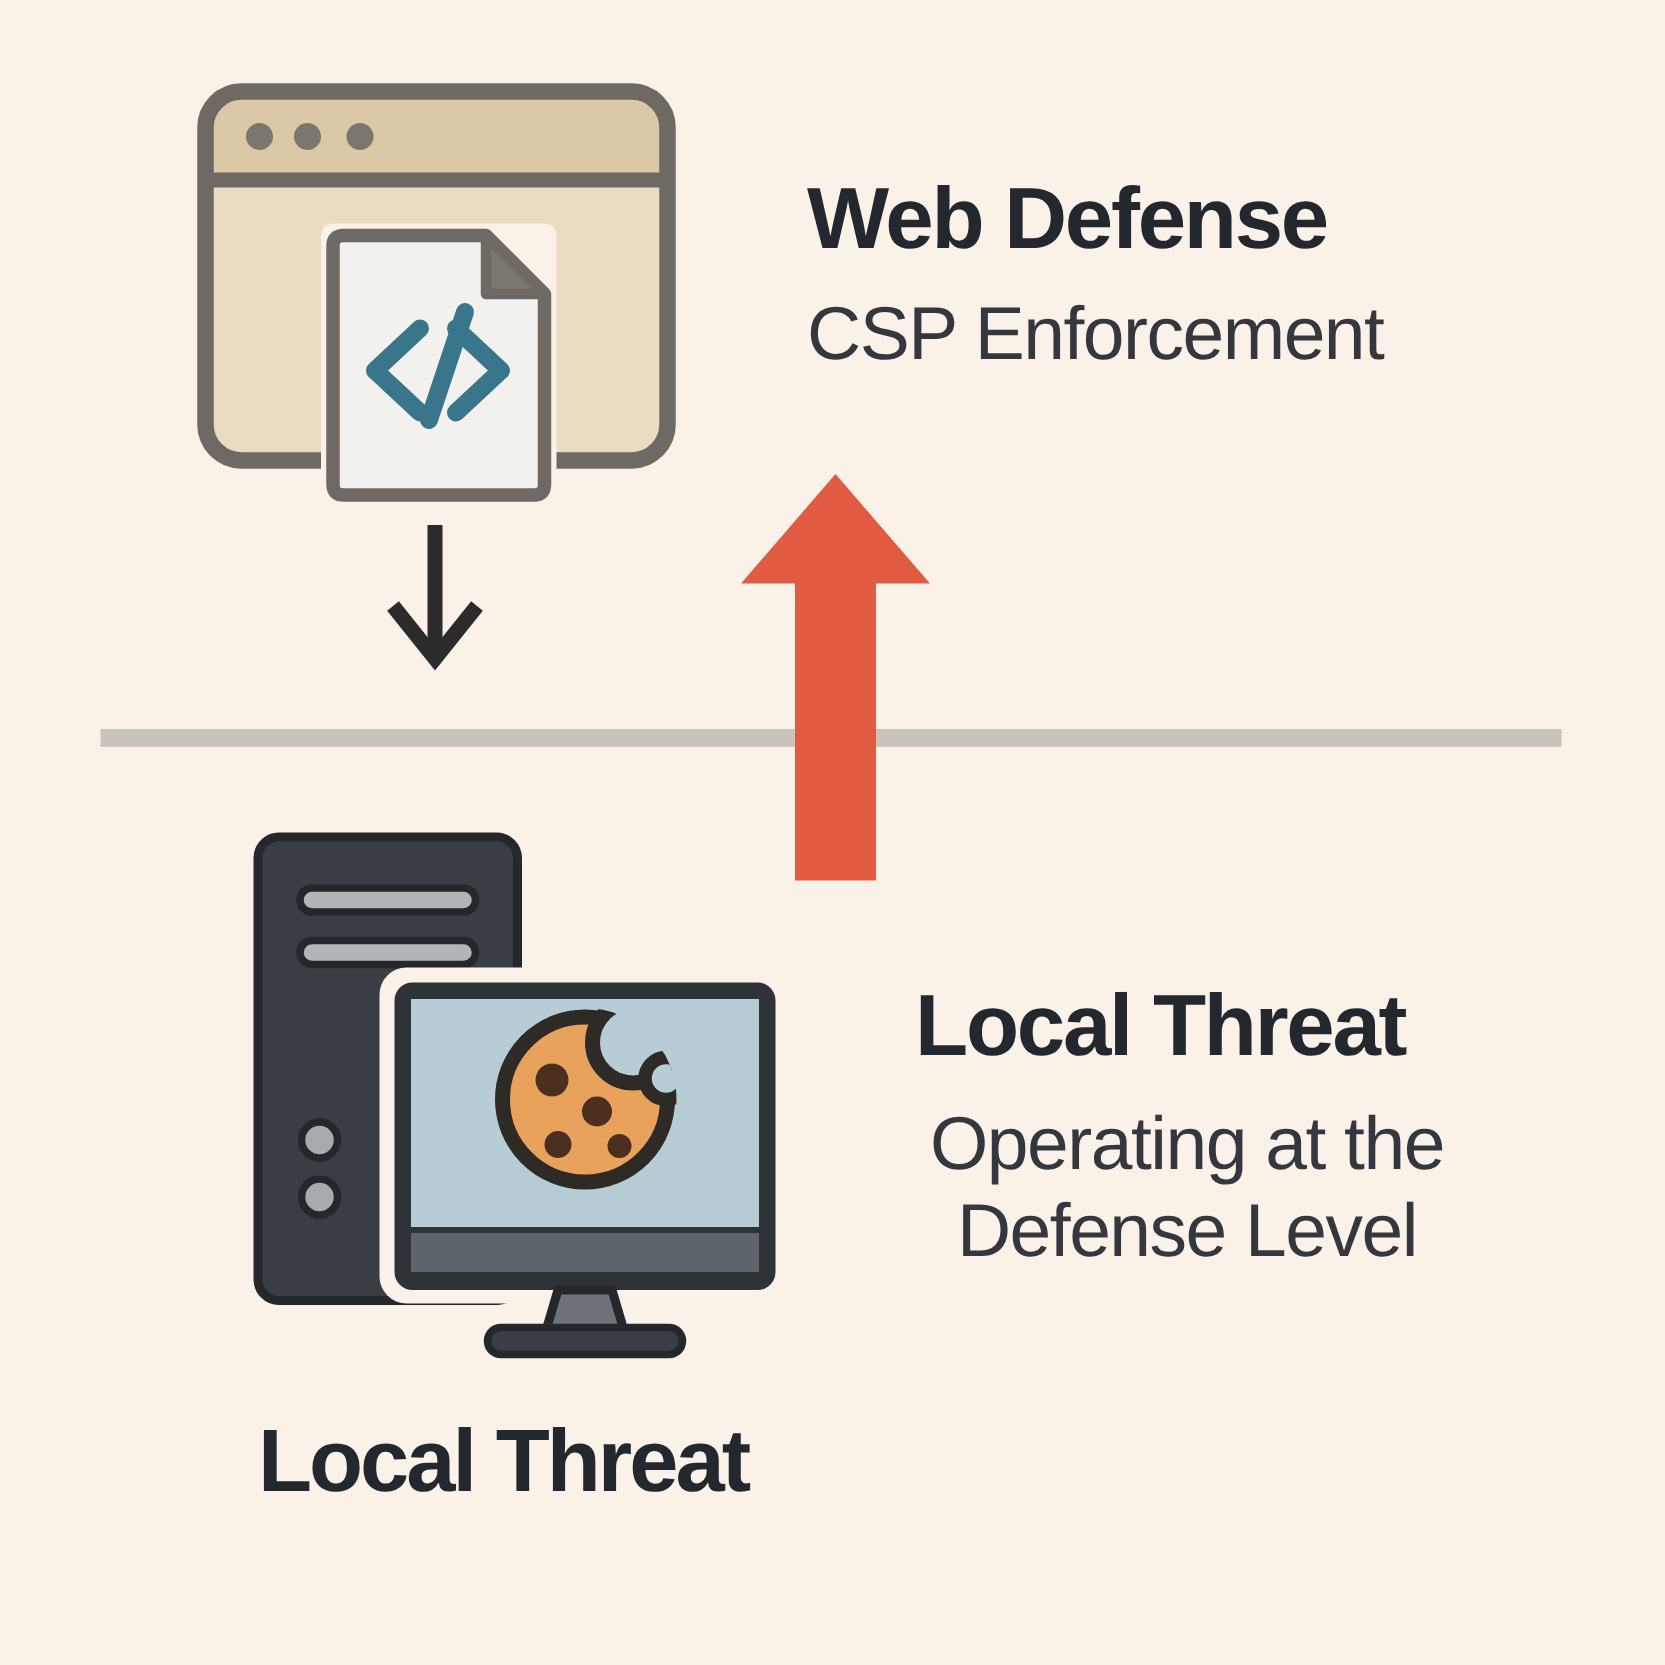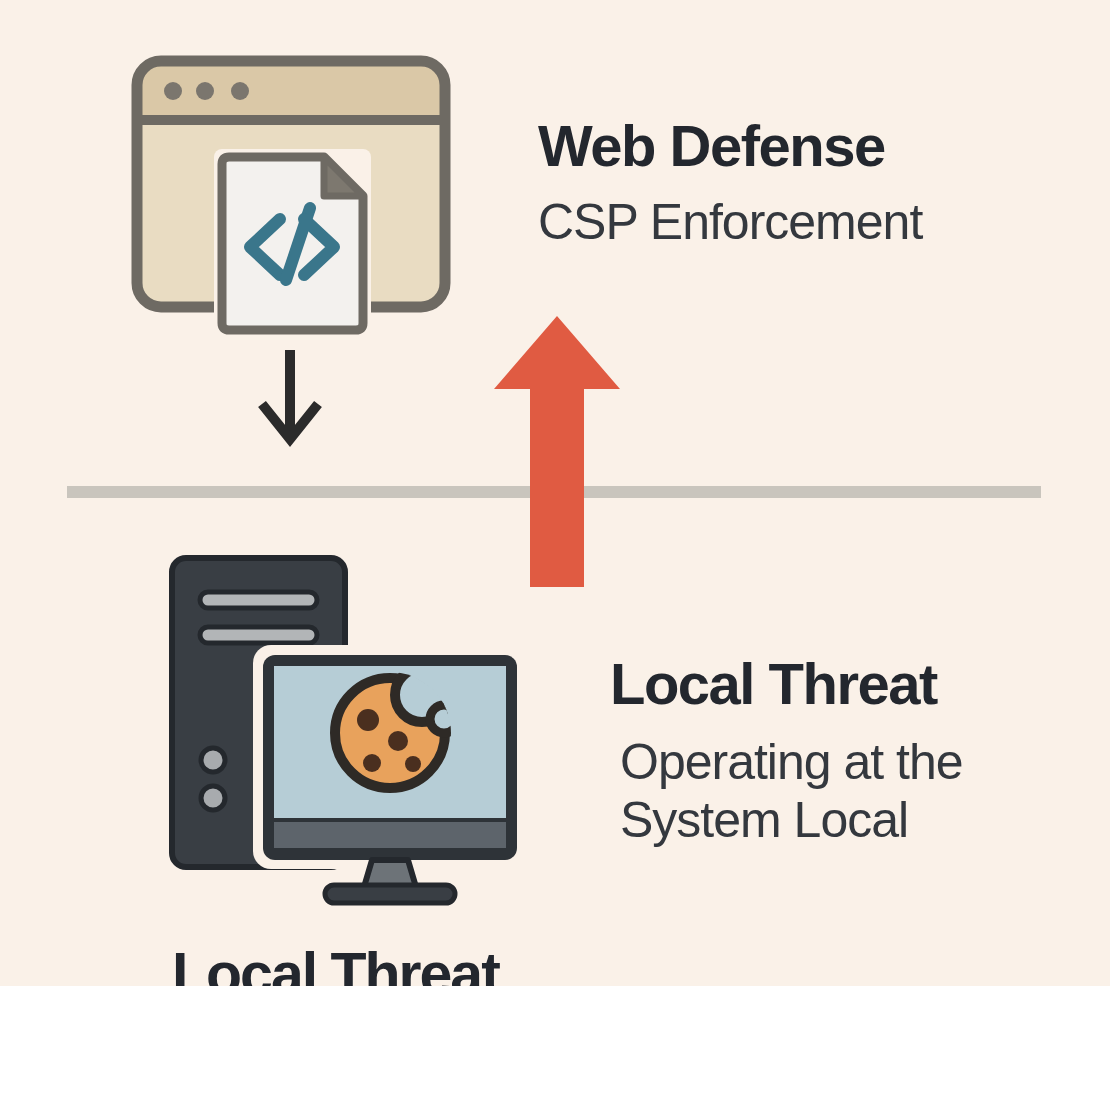--- a/index.html
+++ b/index.html
@@ -1,20 +1,20 @@
 <!DOCTYPE html>
 <html><head>
 <meta charset="utf-8">
 <style>
   html, body { margin: 0; padding: 0; }
   body { font-family: "Liberation Sans", "DejaVu Sans", sans-serif; }
   .canvas {
     position: relative;
     width: 1110px;
-    height: 986px;
+    height: 1110px;
     background: #faf1e8;
     overflow: hidden;
   }
   .abs { position: absolute; }
 
   
   .label-title {
     font-size: 58px;
     font-weight: bold;
     color: #23272e;
@@ -22,20 +22,21 @@
     line-height: 1.05;
     white-space: nowrap;
   }
   .label-subtitle {
     font-size: 50px;
     font-weight: normal;
     color: #34383e;
     letter-spacing: -1px;
     line-height: 1.16;
     white-space: nowrap;
+    text-align: center;
   }
   .top-label    { left: 538px; top: 116px; }
   .top-label .label-subtitle { margin-top: 16px; }
   .bottom-label { left: 610px; top: 654px; }
   .bottom-label .label-subtitle { margin-top: 18px; margin-left: 10px; }
   .caption {
     left: 172px; top: 940px;
     font-size: 59px;
     font-weight: bold;
     color: #23272e;
@@ -141,19 +142,19 @@
       <circle cx="248" cy="196" r="10"></circle>
       <circle cx="222" cy="218" r="9"></circle>
       <circle cx="263" cy="219" r="8"></circle>
     </g>
   </svg>
 
   <div class="abs bottom-label">
     <div class="label-title">Local Threat</div>
     <div class="label-subtitle">
       <div>Operating at the</div>
-      <div>System Local</div>
+      <div>Defense Level</div>
     </div>
   </div>
 
   <div class="abs caption">Local Threat</div>
 
 </div>
 
 </body></html>

